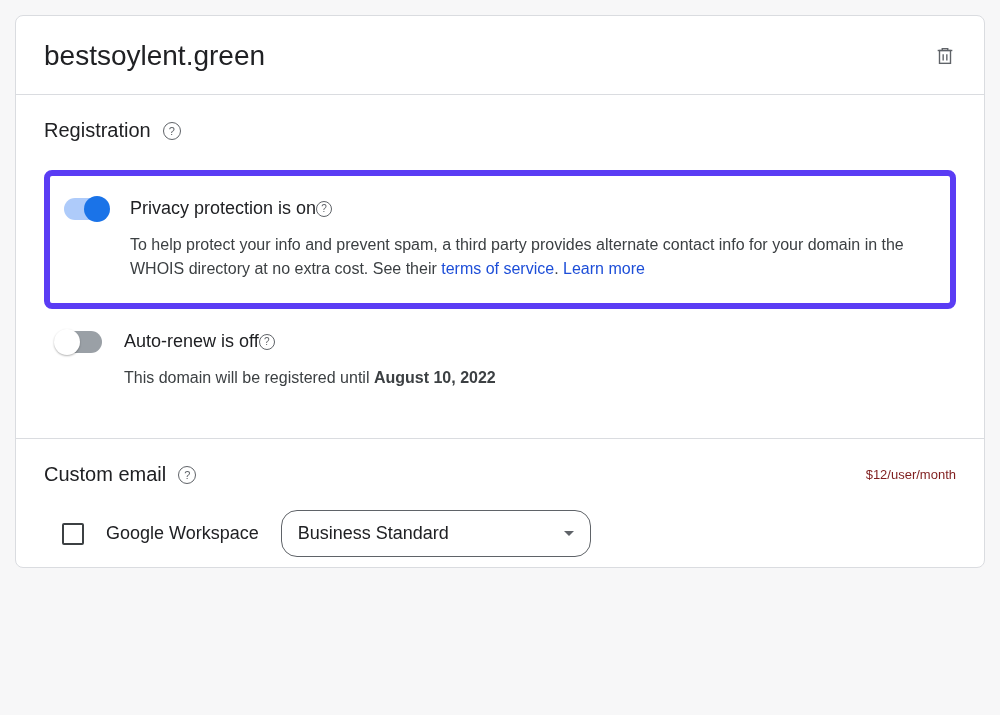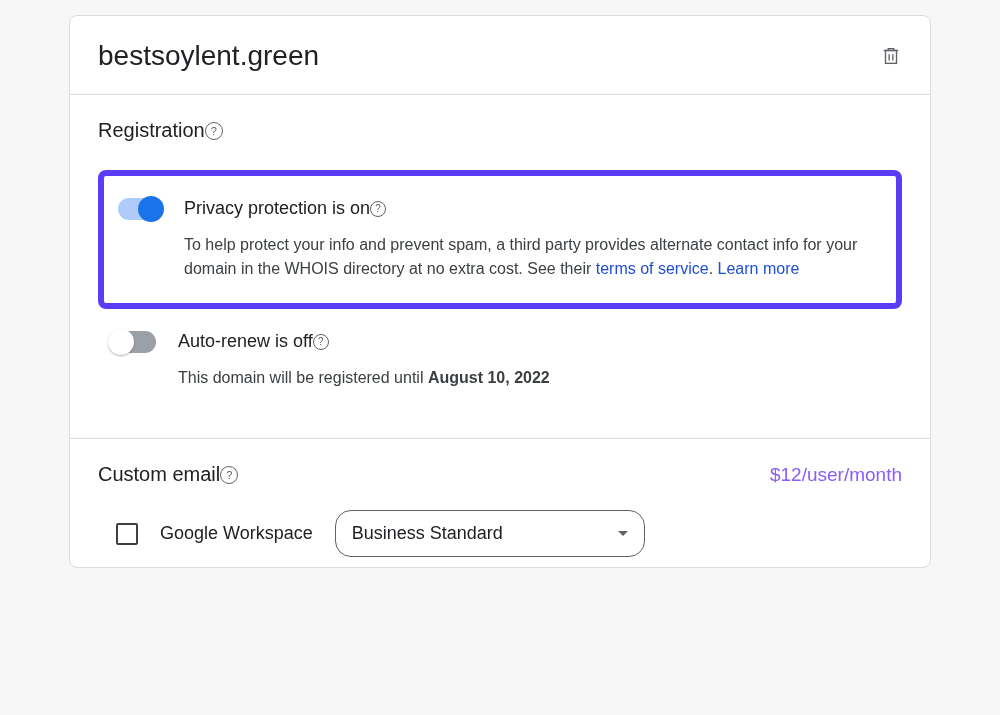--- a/index.html
+++ b/index.html
@@ -7,21 +7,21 @@
       margin: 0;
       padding: 15px;
       background: #f7f7f8;
       font-family: 'Google Sans', Arial, sans-serif;
       color: #202124;
     }
     .card {
       background: #fff;
       border: 1px solid #dadce0;
       border-radius: 8px;
-      width: 862px;
+      width: 970px;
       margin: 0 auto;
     }
     .header {
       display: flex;
       justify-content: space-between;
       align-items: center;
       padding: 24px 28px 22px 28px;
       border-bottom: 1px solid #dadce0;
     }
     .domain-title {
@@ -43,20 +43,21 @@
       display: flex;
       justify-content: space-between;
       align-items: center;
       margin-bottom: 28px;
     }
     .section-label {
       font-size: 20px;
       font-weight: 500;
       display: flex;
       align-items: center;
+      gap: 12px;
     }
     .help-icon {
       width: 18px;
       height: 18px;
       border: 1.5px solid #5f6368;
       border-radius: 50%;
       display: inline-flex;
       align-items: center;
       justify-content: center;
       font-size: 11px;
@@ -157,22 +158,22 @@
       border-top: 1px solid #dadce0;
       margin-top: 24px;
     }
     .email-head {
       display: flex;
       justify-content: space-between;
       align-items: center;
       margin-bottom: 24px;
     }
     .email-price {
-      font-size: 19px;
-      color: #8b5cf6;
+      font-size: 13px;
+      color: #7f1d1d;
     }
     .email-row {
       display: flex;
       align-items: center;
       gap: 22px;
       padding-left: 18px;
     }
     .checkbox {
       width: 22px;
       height: 22px;

